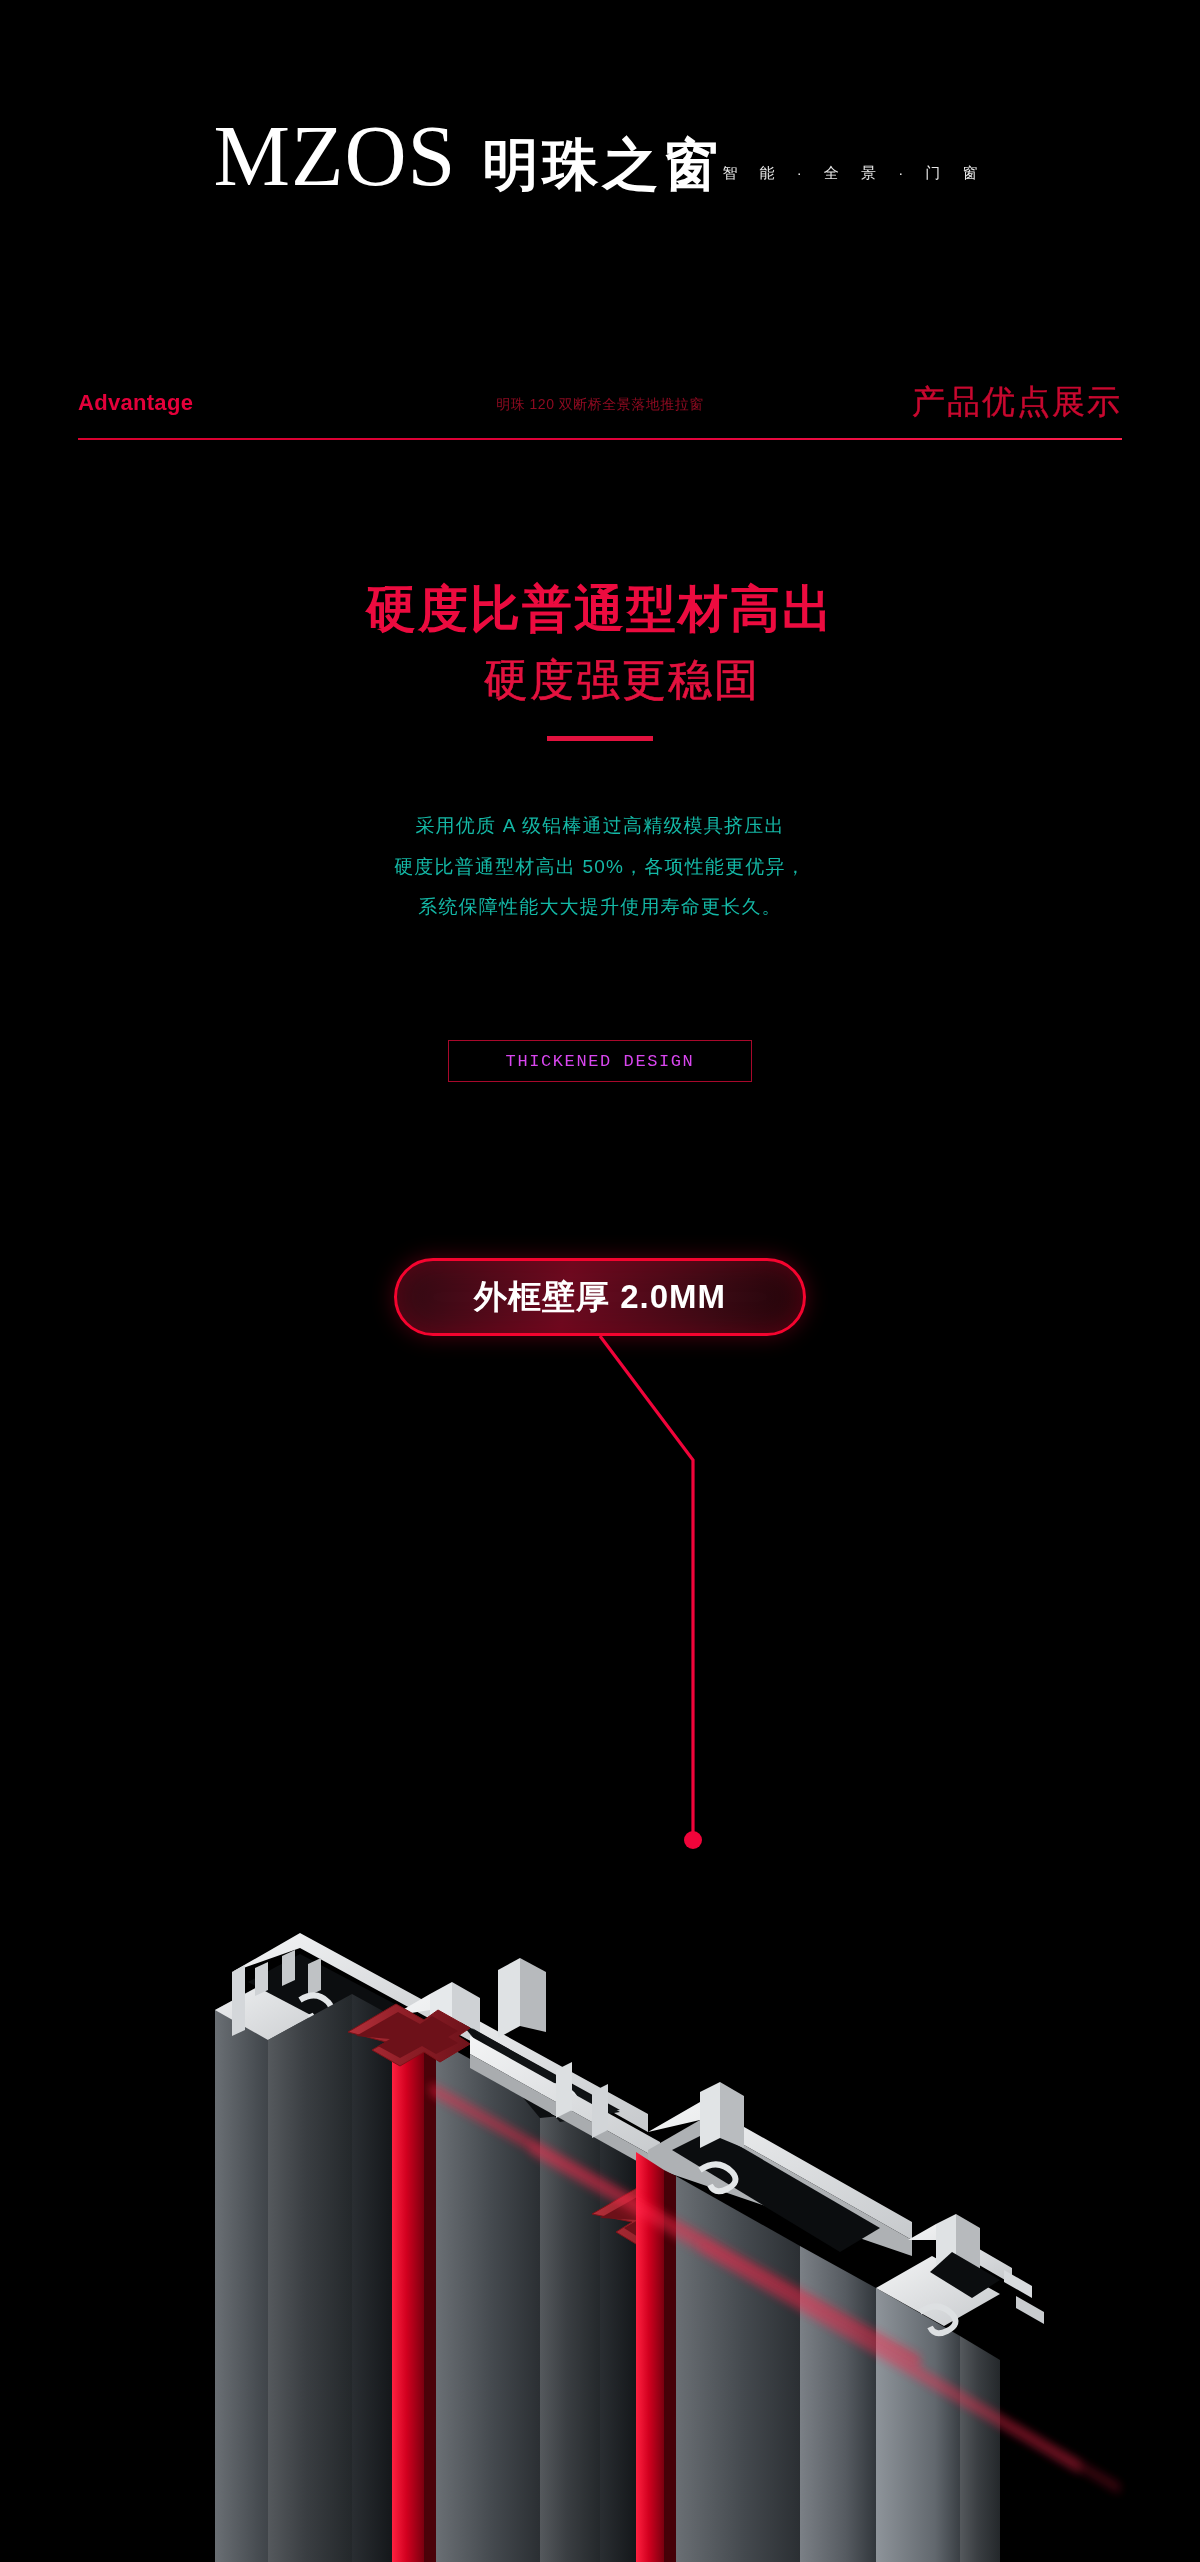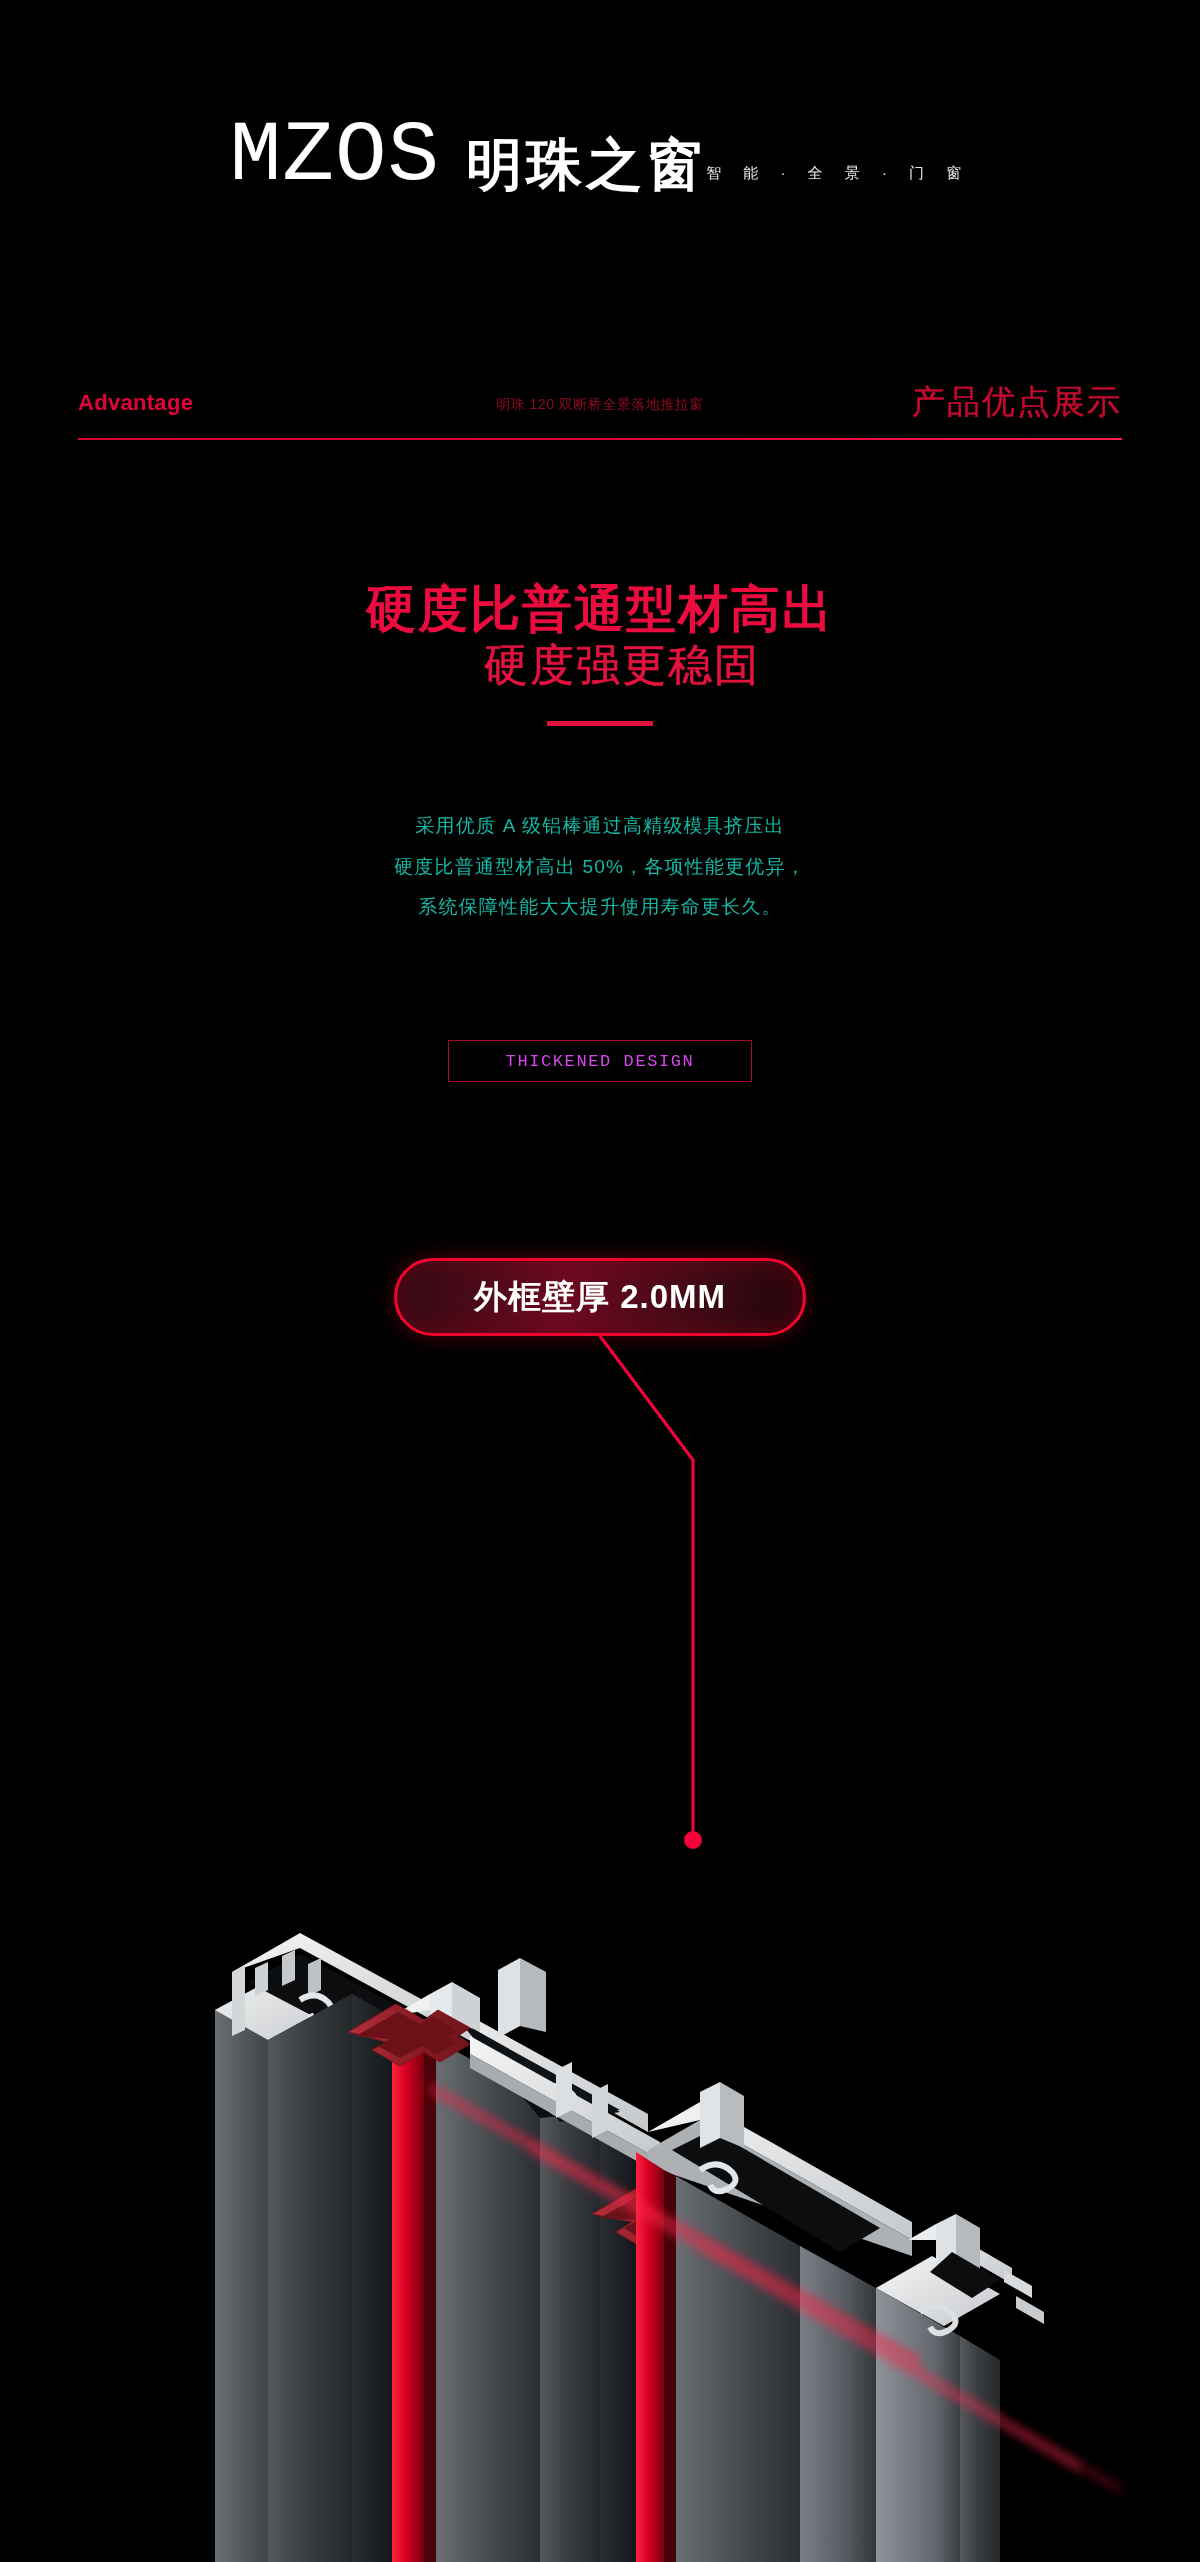--- a/index.html
+++ b/index.html
@@ -12,21 +12,21 @@
     color:#fff;
   }
 
   
   .logo-block{
     position:absolute; left:0; top:118px; width:1200px;
     display:flex; justify-content:center; align-items:flex-end;
   }
   .logo-inner{ display:flex; align-items:flex-end; gap:26px; }
   .logo-mzos{
-    font-family:Liberation Mono, monospace;
+    font-family:Liberation Serif, serif;
     font-size:86px; line-height:0.9; font-weight:400;
     letter-spacing:1px; color:#fff;
   }
   .logo-cn-wrap{ display:flex; flex-direction:row; align-items:center; padding-bottom:2px; }
   .logo-cn{
     font-size:56px; line-height:1; font-weight:700; color:#fff;
     letter-spacing:4px;
   }
   .logo-tag{
     margin-top:16px; font-size:15px; color:#e9e9e9;
@@ -60,21 +60,21 @@
     background:linear-gradient(90deg,#d9002e 0%,#e0003a 55%,#ff1f4d 100%);
   }
 
   
   .head-wrap{ position:absolute; left:0; top:580px; width:1200px; text-align:center; }
   .head-1{
     font-size:50px; font-weight:700; color:#ec0b3f;
     letter-spacing:2px; line-height:1.18;
   }
   .head-2{
-    margin-top:0; font-size:44px; font-weight:300; color:#e3123f;
+    margin-top:15px; font-size:44px; font-weight:300; color:#e3123f;
     letter-spacing:2px; line-height:1.18;padding-left:44px;
     -webkit-text-stroke:0.6px #e3123f;
   }
   .head-rule{
     margin:30px auto 0; width:106px; height:5px; background:#e2123f;
   }
 
   
   .copy{
     position:absolute; left:0; top:806px; width:1200px; text-align:center;

